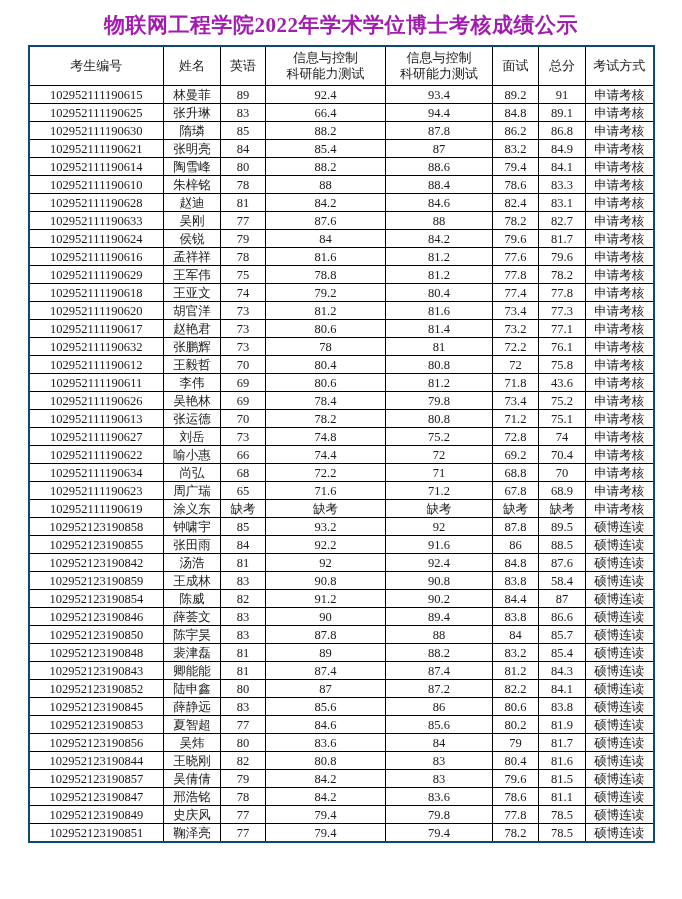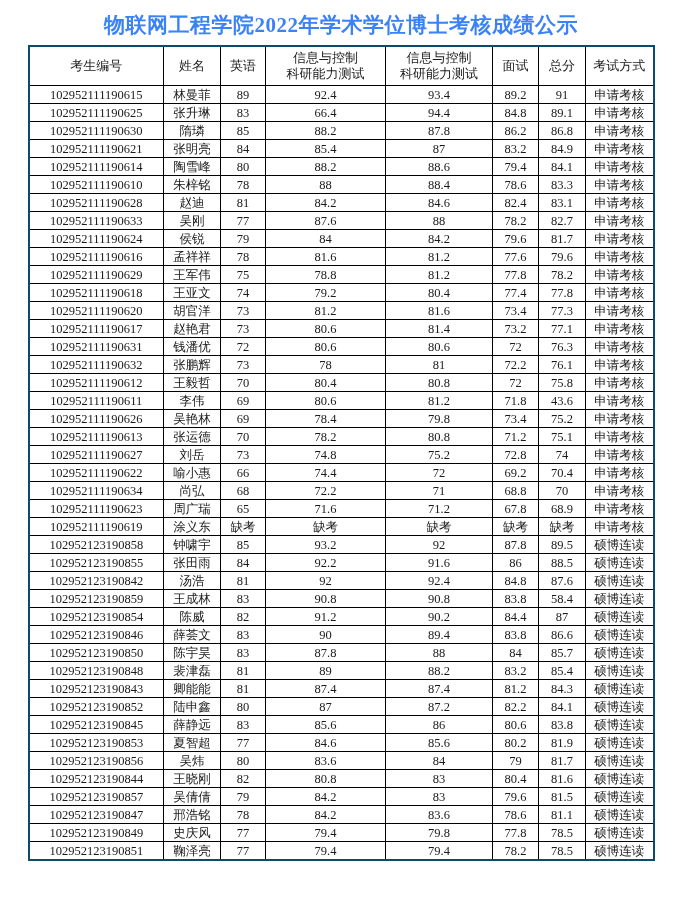--- a/index.html
+++ b/index.html
@@ -16,21 +16,21 @@
     color: #1a1a1a;
     overflow: hidden;
   }
   .doc-title {
     margin: 0;
     padding-top: 11px;
     text-align: center;
     font-size: 21px;
     font-weight: 600;
     letter-spacing: 0.5px;
-    color: #3b82f6;
+    color: #a21caf;
   }
   table.results {
     border-collapse: collapse;
     table-layout: fixed;
     width: 625px;
     margin: 6px auto 0 auto;
     border: 2px solid #0c4a6e;
   }
   table.results th,
   table.results td {
@@ -241,30 +241,20 @@
           <td>102952111190617</td>
           <td>赵艳君</td>
           <td>73</td>
           <td>80.6</td>
           <td>81.4</td>
           <td>73.2</td>
           <td>77.1</td>
           <td>申请考核</td>
         </tr>
         <tr>
-          <td>102952111190631</td>
-          <td>钱潘优</td>
-          <td>72</td>
-          <td>80.6</td>
-          <td>80.6</td>
-          <td>72</td>
-          <td>76.3</td>
-          <td>申请考核</td>
-        </tr>
-        <tr>
           <td>102952111190632</td>
           <td>张鹏辉</td>
           <td>73</td>
           <td>78</td>
           <td>81</td>
           <td>72.2</td>
           <td>76.1</td>
           <td>申请考核</td>
         </tr>
         <tr>

